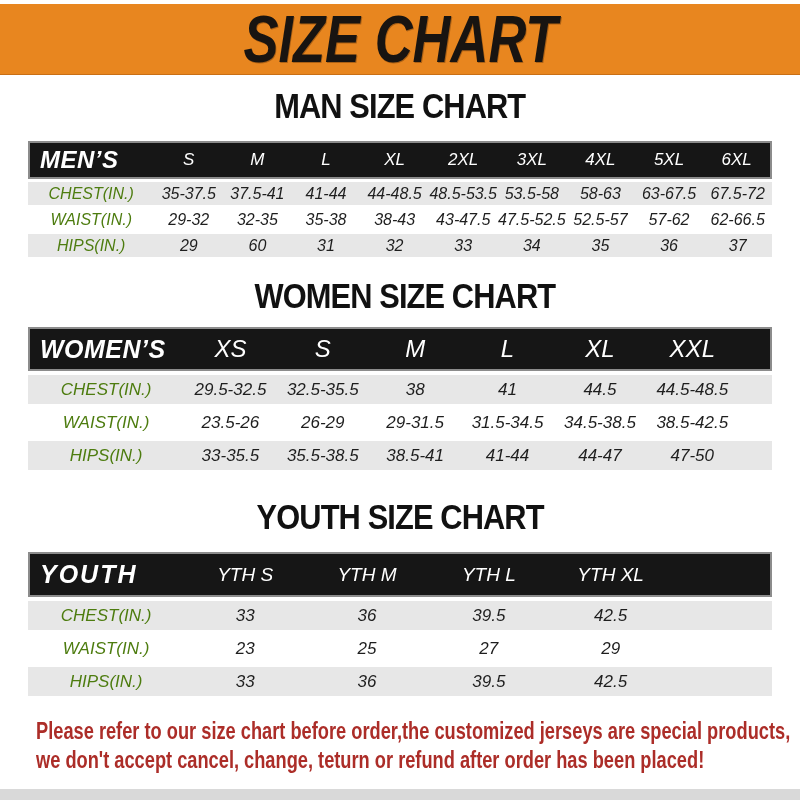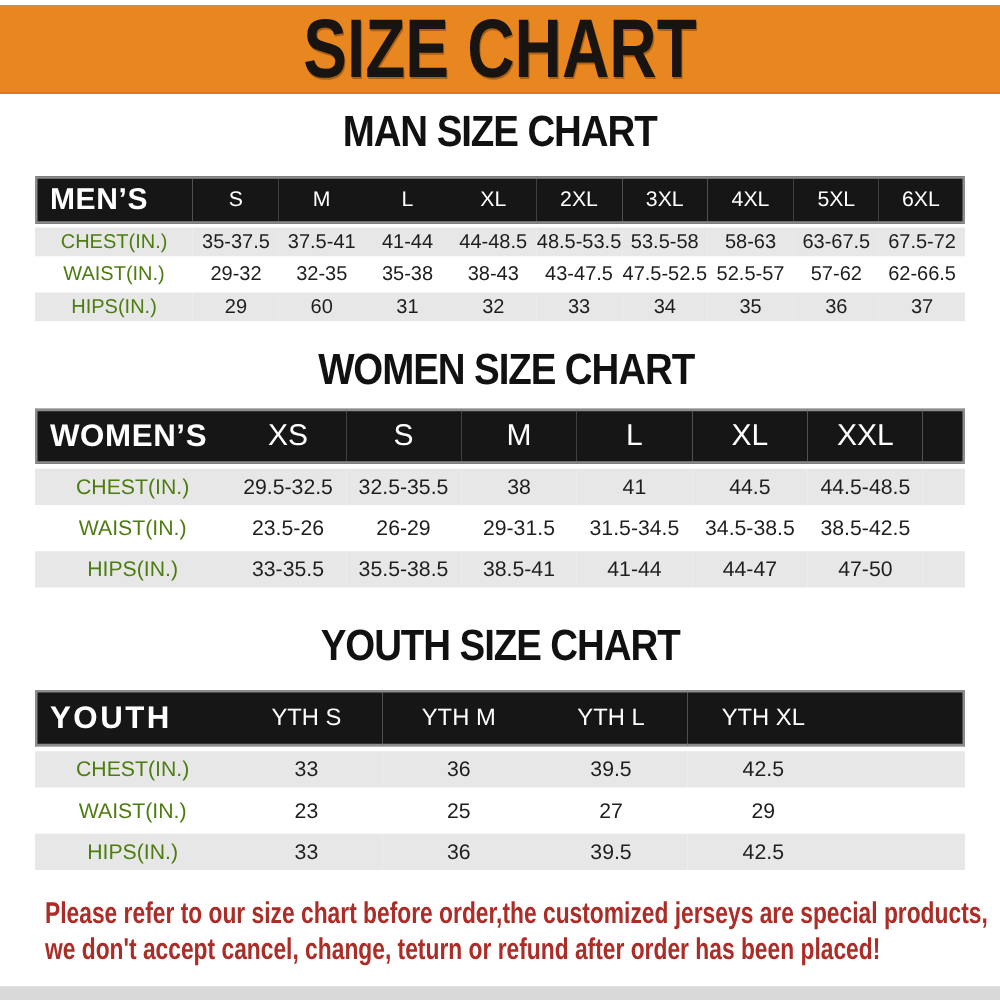--- a/index.html
+++ b/index.html
@@ -5,36 +5,37 @@
   html,body{margin:0;padding:0;}
   body{
     width:800px;height:800px;background:#ffffff;
     font-family:"Liberation Sans","DejaVu Sans",sans-serif;
     position:relative;overflow:hidden;
   }
   .banner{
     margin-top:4px;height:70px;background:#E8861F;
     display:flex;align-items:center;justify-content:center;
     border-bottom:1px solid #c96f15;
+    font-style:italic;
   }
   .banner-text{
     display:inline-block;font-size:64px;font-weight:bold;color:#181411;
     transform:scaleX(0.82) scaleY(1.04);letter-spacing:0px;line-height:66px;
     text-shadow:1px 1px 0 rgba(60,30,0,0.35);
   }
   .sec-title{text-align:center;margin:0;}
   .sec-title .t{
     display:inline-block;font-size:35px;font-weight:bold;color:#111;
     transform:scaleX(0.88);line-height:38px;letter-spacing:-1px;
   }
   #man-title{margin-top:12px;}
   #women-title{margin-top:17px;padding-left:10px;}
   #youth-title{margin-top:24px;}
   table.size{
-    width:744px;margin:16px auto;border-collapse:separate;table-layout:fixed;
+    width:744px;margin:16px auto;border-collapse:separate;table-layout:fixed;font-style:italic;
   }
   #man-table{margin-top:13px;border-spacing:0 3px;}
   #women-table{margin-top:8px;border-spacing:0 4px;}
   #youth-table{margin-top:12px;border-spacing:0 4px;}
   table.size thead tr{background:#161616;}
   table.size th{
     color:#ffffff;font-weight:normal;text-align:center;padding:0;
     border-top:2px solid #8c8c8c;border-bottom:2px solid #8c8c8c;
   }
   table.size th:first-child{border-left:2px solid #8c8c8c;}

